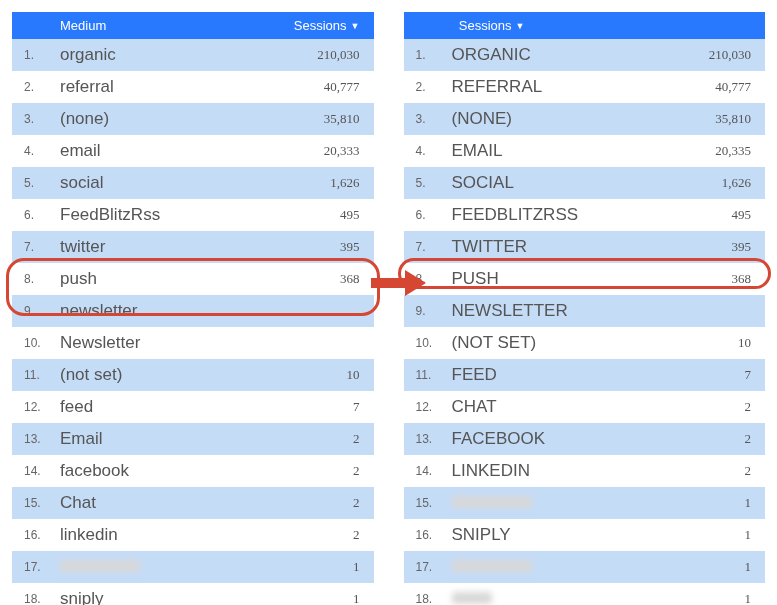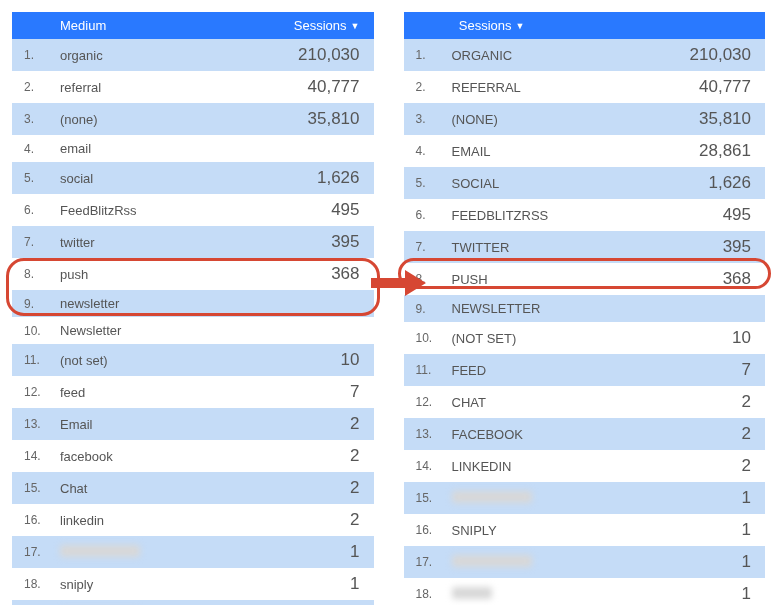--- a/index.html
+++ b/index.html
@@ -63,25 +63,26 @@
     }
     .data-row.odd {
       background: #fff;
     }
     .data-row .col-rank {
       color: #666;
       font-size: 12px;
     }
     .data-row .col-name {
       color: #555;
-      font-size: 13px;
+      font-size: 17px;
     }
     .data-row .col-sessions {
       color: #555;
-      font-size: 17px;
+      font-size: 13px;
+      font-family: Liberation Serif, serif;
     }
     .blurred {
       display: inline-block;
       width: 80px;
       height: 12px;
       background: #d8d8d8;
       filter: blur(3px);
       border-radius: 3px;
     }
     .blurred.short {
@@ -148,20 +149,21 @@
           <div class="col-sessions">40,777</div>
         </div>
         <div class="data-row even">
           <div class="col-rank">3.</div>
           <div class="col-name">(none)</div>
           <div class="col-sessions">35,810</div>
         </div>
         <div class="data-row odd">
           <div class="col-rank">4.</div>
           <div class="col-name">email</div>
+          <div class="col-sessions">20,333</div>
         </div>
         <div class="data-row even">
           <div class="col-rank">5.</div>
           <div class="col-name">social</div>
           <div class="col-sessions">1,626</div>
         </div>
         <div class="data-row odd">
           <div class="col-rank">6.</div>
           <div class="col-name">FeedBlitzRss</div>
           <div class="col-sessions">495</div>
@@ -258,21 +260,21 @@
           <div class="col-sessions">40,777</div>
         </div>
         <div class="data-row even">
           <div class="col-rank">3.</div>
           <div class="col-name">(NONE)</div>
           <div class="col-sessions">35,810</div>
         </div>
         <div class="data-row odd">
           <div class="col-rank">4.</div>
           <div class="col-name">EMAIL</div>
-          <div class="col-sessions">28,861</div>
+          <div class="col-sessions">20,335</div>
         </div>
         <div class="data-row even">
           <div class="col-rank">5.</div>
           <div class="col-name">SOCIAL</div>
           <div class="col-sessions">1,626</div>
         </div>
         <div class="data-row odd">
           <div class="col-rank">6.</div>
           <div class="col-name">FEEDBLITZRSS</div>
           <div class="col-sessions">495</div>

